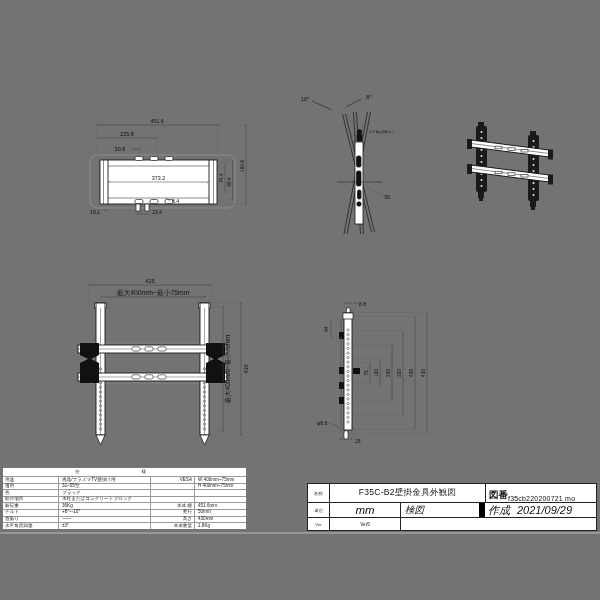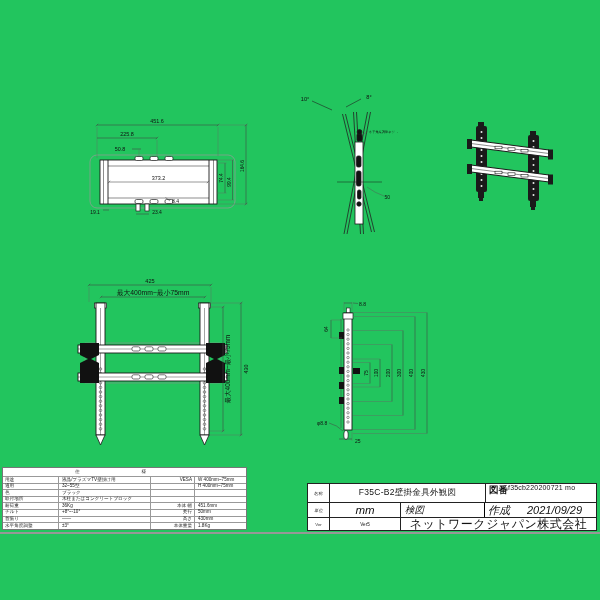--- a/index.html
+++ b/index.html
@@ -1,44 +1,44 @@
 <!DOCTYPE html>
 <html><head>
 <meta charset="utf-8">
 <style>
   * { margin:0; padding:0; box-sizing:border-box; }
   html,body { width:600px; height:600px; background:#fff; font-family:"Liberation Sans","DejaVu Sans",sans-serif; color:#111; }
-  #sheet { position:relative; width:600px; height:600px; background:#22c55e; overflow:hidden; }
+  #sheet { position:relative; width:600px; height:600px; background:#737373; overflow:hidden; }
   svg { position:absolute; overflow:visible; }
   svg text { fill:#111; font-family:"Liberation Sans","DejaVu Sans",sans-serif; }
 
   
   .spec { position:absolute; left:2px; top:467px; width:245px; border:1px solid #777; font-size:4.6px; line-height:1; color:#222; background:#fff; }
   .spec-title { display:flex; justify-content:center; align-items:center; gap:62px; height:8px; padding-right:28px; }
   .trow { display:flex; border-top:0.5px solid #999; height:6.6px; align-items:center; }
   .c1 { width:55px; padding-left:2px; }
   .c2 { width:92px; padding-left:3px; border-left:0.5px solid #999; height:100%; display:flex; align-items:center; }
   .c3 { width:44px; padding-right:2px; border-left:0.5px solid #999; height:100%; display:flex; align-items:center; justify-content:flex-end; }
   .c4 { width:50px; padding-left:3px; border-left:0.5px solid #999; height:100%; display:flex; align-items:center; }
 
   
   .tblock { position:absolute; left:307px; top:483px; width:290px; border:1px solid #222; background:#fff; }
   .tbrow { display:flex; align-items:stretch; }
   .tbrow + .tbrow { border-top:1px solid #222; }
   .tb-lab { width:22px; font-size:4.4px; color:#333; display:flex; align-items:center; justify-content:center; border-right:1px solid #222; }
   .tb-name { width:156px; font-size:8.5px; display:flex; align-items:center; justify-content:center; border-right:1px solid #222; letter-spacing:0.3px; }
-  .tb-zcell { flex:1; display:flex; align-items:flex-start; gap:0; padding-left:3px; }
+  .tb-zcell { flex:1; display:flex; align-items:flex-end; gap:0; padding-left:3px; }
   .tb-zlab { font-size:9.5px; font-weight:700; }
   .tb-zval { font-size:7px; letter-spacing:0.2px; }
   .r1 { height:18px; }
   .r2 { height:15px;font-style:italic; }
   .r3 { height:13px; }
   .tb-mm { width:71px; font-size:11.5px; display:flex; align-items:center; justify-content:center; border-right:1px solid #222; }
-  .tb-kenzu { width:84px; font-size:9.5px; display:flex; align-items:center; padding-left:4px; border-right:1px solid #000000; }
-  .tb-create { flex:1; display:flex; align-items:center; gap:17px; padding-left:3px; font-size:11px; }
+  .tb-kenzu { width:84px; font-size:9.5px; display:flex; align-items:center; padding-left:4px; border-right:6px solid #000000; }
+  .tb-create { flex:1; display:flex; align-items:center; gap:7px; padding-left:3px; font-size:11px; }
   .tb-ver5 { width:71px; font-size:4.6px; display:flex; align-items:center; justify-content:center; border-right:1px solid #222; }
   .tb-company { flex:1; font-size:12px; display:flex; align-items:center; justify-content:center; letter-spacing:0.5px; }
 
   .bottom-rule { position:absolute; left:0; top:532px; width:600px; height:2px; background:#979797; }
 </style>
 </head>
 <body>
 
 <div id="sheet">
 
@@ -431,18 +431,17 @@
       <div class="tb-mm">mm</div>
       <div class="tb-kenzu">検図</div>
       <div class="tb-create">
         <span>作成</span>
         <span>2021/09/29</span>
       </div>
     </div>
     <div class="tbrow r3">
       <div class="tb-lab">Ver</div>
       <div class="tb-ver5">Ver5</div>
-      <div class="tb-company">ネットワークジャパン株式会社</div>
     </div>
   </div>
 
   <div class="bottom-rule"></div>
 </div>
 
 </body></html>

